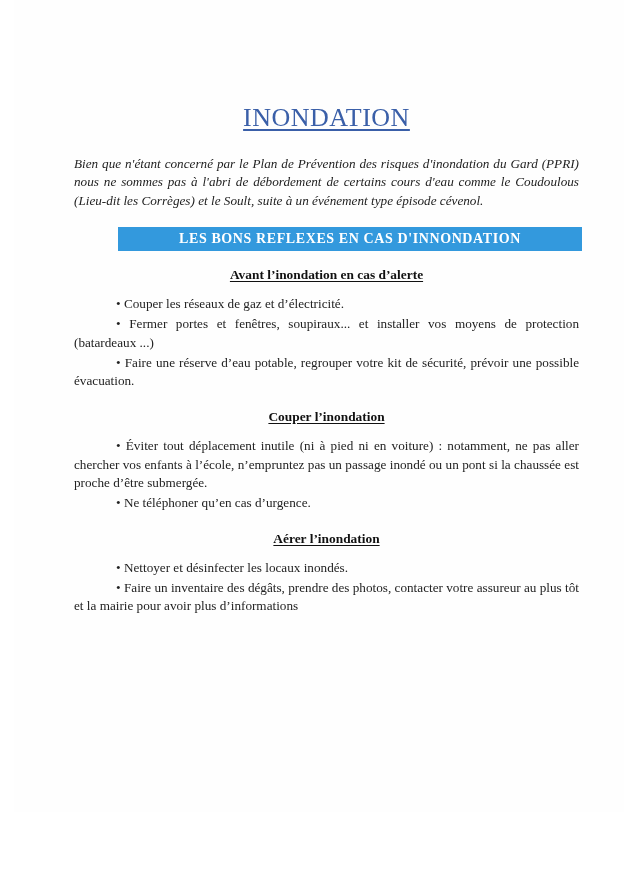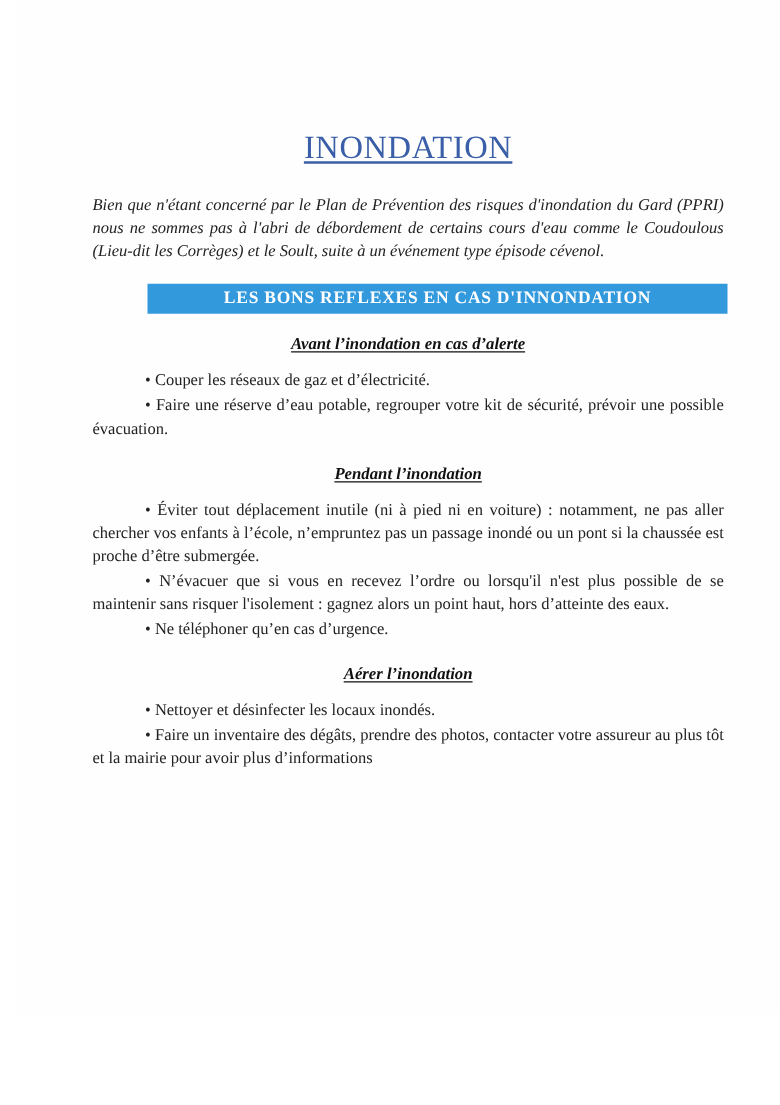--- a/index.html
+++ b/index.html
@@ -72,21 +72,20 @@
 
   
   .section-heading {
     text-align: center;
     font-weight: bold;
     font-size: 13.4px;
     text-decoration: underline;
     text-underline-offset: 2px;
     margin: 0 0 12px 0;
     color: #111;
-    font-style: italic;
   }
   .section-block {
     margin-bottom: 18px;
   }
   .section-block.last {
     margin-bottom: 0;
   }
 
   
   .bullet {
@@ -109,27 +108,27 @@
 
     <h1 class="doc-title">INONDATION</h1>
 
     <p class="intro">Bien que n'étant concerné par le Plan de Prévention des risques d'inondation du Gard (PPRI) nous ne sommes pas à l'abri de débordement de certains cours d'eau comme le Coudoulous (Lieu-dit les Corrèges) et le Soult, suite à un événement type épisode cévenol.</p>
 
     <div class="banner">LES BONS REFLEXES EN CAS D'INNONDATION</div>
 
     <div class="section-block">
       <div class="section-heading">Avant l’inondation en cas d’alerte</div>
       <p class="bullet">Couper les réseaux de gaz et d’électricité.</p>
+      <p class="bullet">Fermer portes et fenêtres, soupiraux... et installer vos moyens de protection (batardeaux ...)</p>
       <p class="bullet">Faire une réserve d’eau potable, regrouper votre kit de sécurité, prévoir une possible évacuation.</p>
     </div>
 
     <div class="section-block">
-      <div class="section-heading">Pendant l’inondation</div>
+      <div class="section-heading">Couper l’inondation</div>
       <p class="bullet">Éviter tout déplacement inutile (ni à pied ni en voiture) : notamment, ne pas aller chercher vos enfants à l’école, n’empruntez pas un passage inondé ou un pont si la chaussée est proche d’être submergée.</p>
-      <p class="bullet">N’évacuer que si vous en recevez l’ordre ou lorsqu'il n'est plus possible de se maintenir sans risquer l'isolement : gagnez alors un point haut, hors d’atteinte des eaux.</p>
       <p class="bullet">Ne téléphoner qu’en cas d’urgence.</p>
     </div>
 
     <div class="section-block last">
       <div class="section-heading">Aérer l’inondation</div>
       <p class="bullet">Nettoyer et désinfecter les locaux inondés.</p>
       <p class="bullet">Faire un inventaire des dégâts, prendre des photos, contacter votre assureur au plus tôt et la mairie pour avoir plus d’informations</p>
     </div>
 
   </div>

